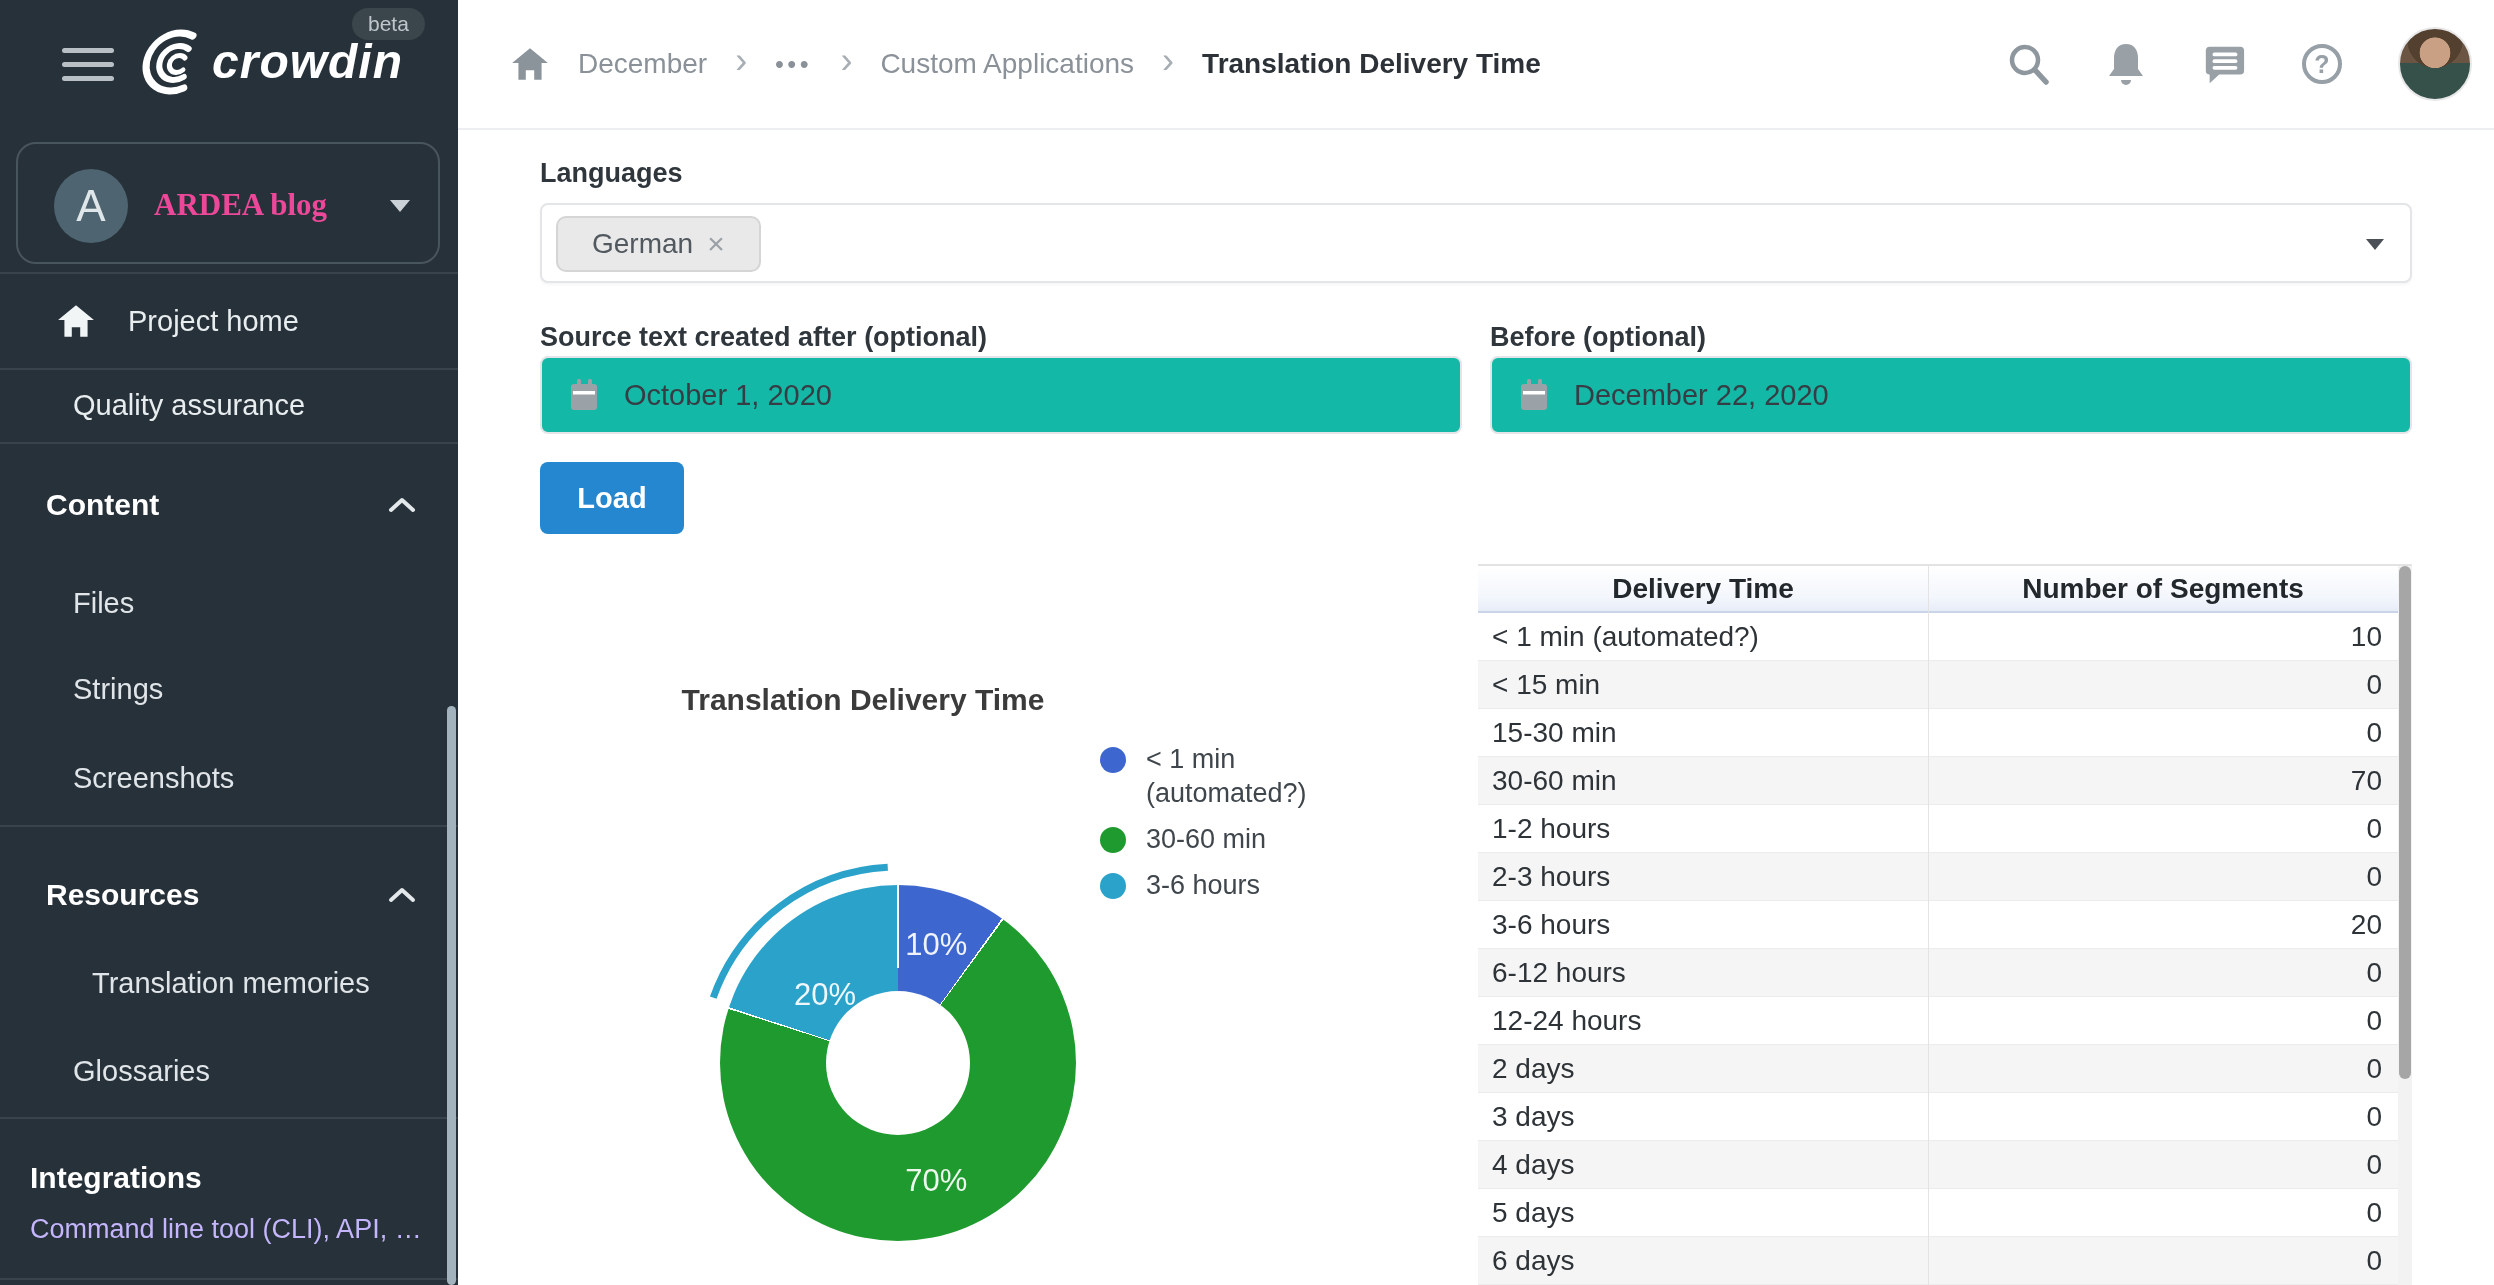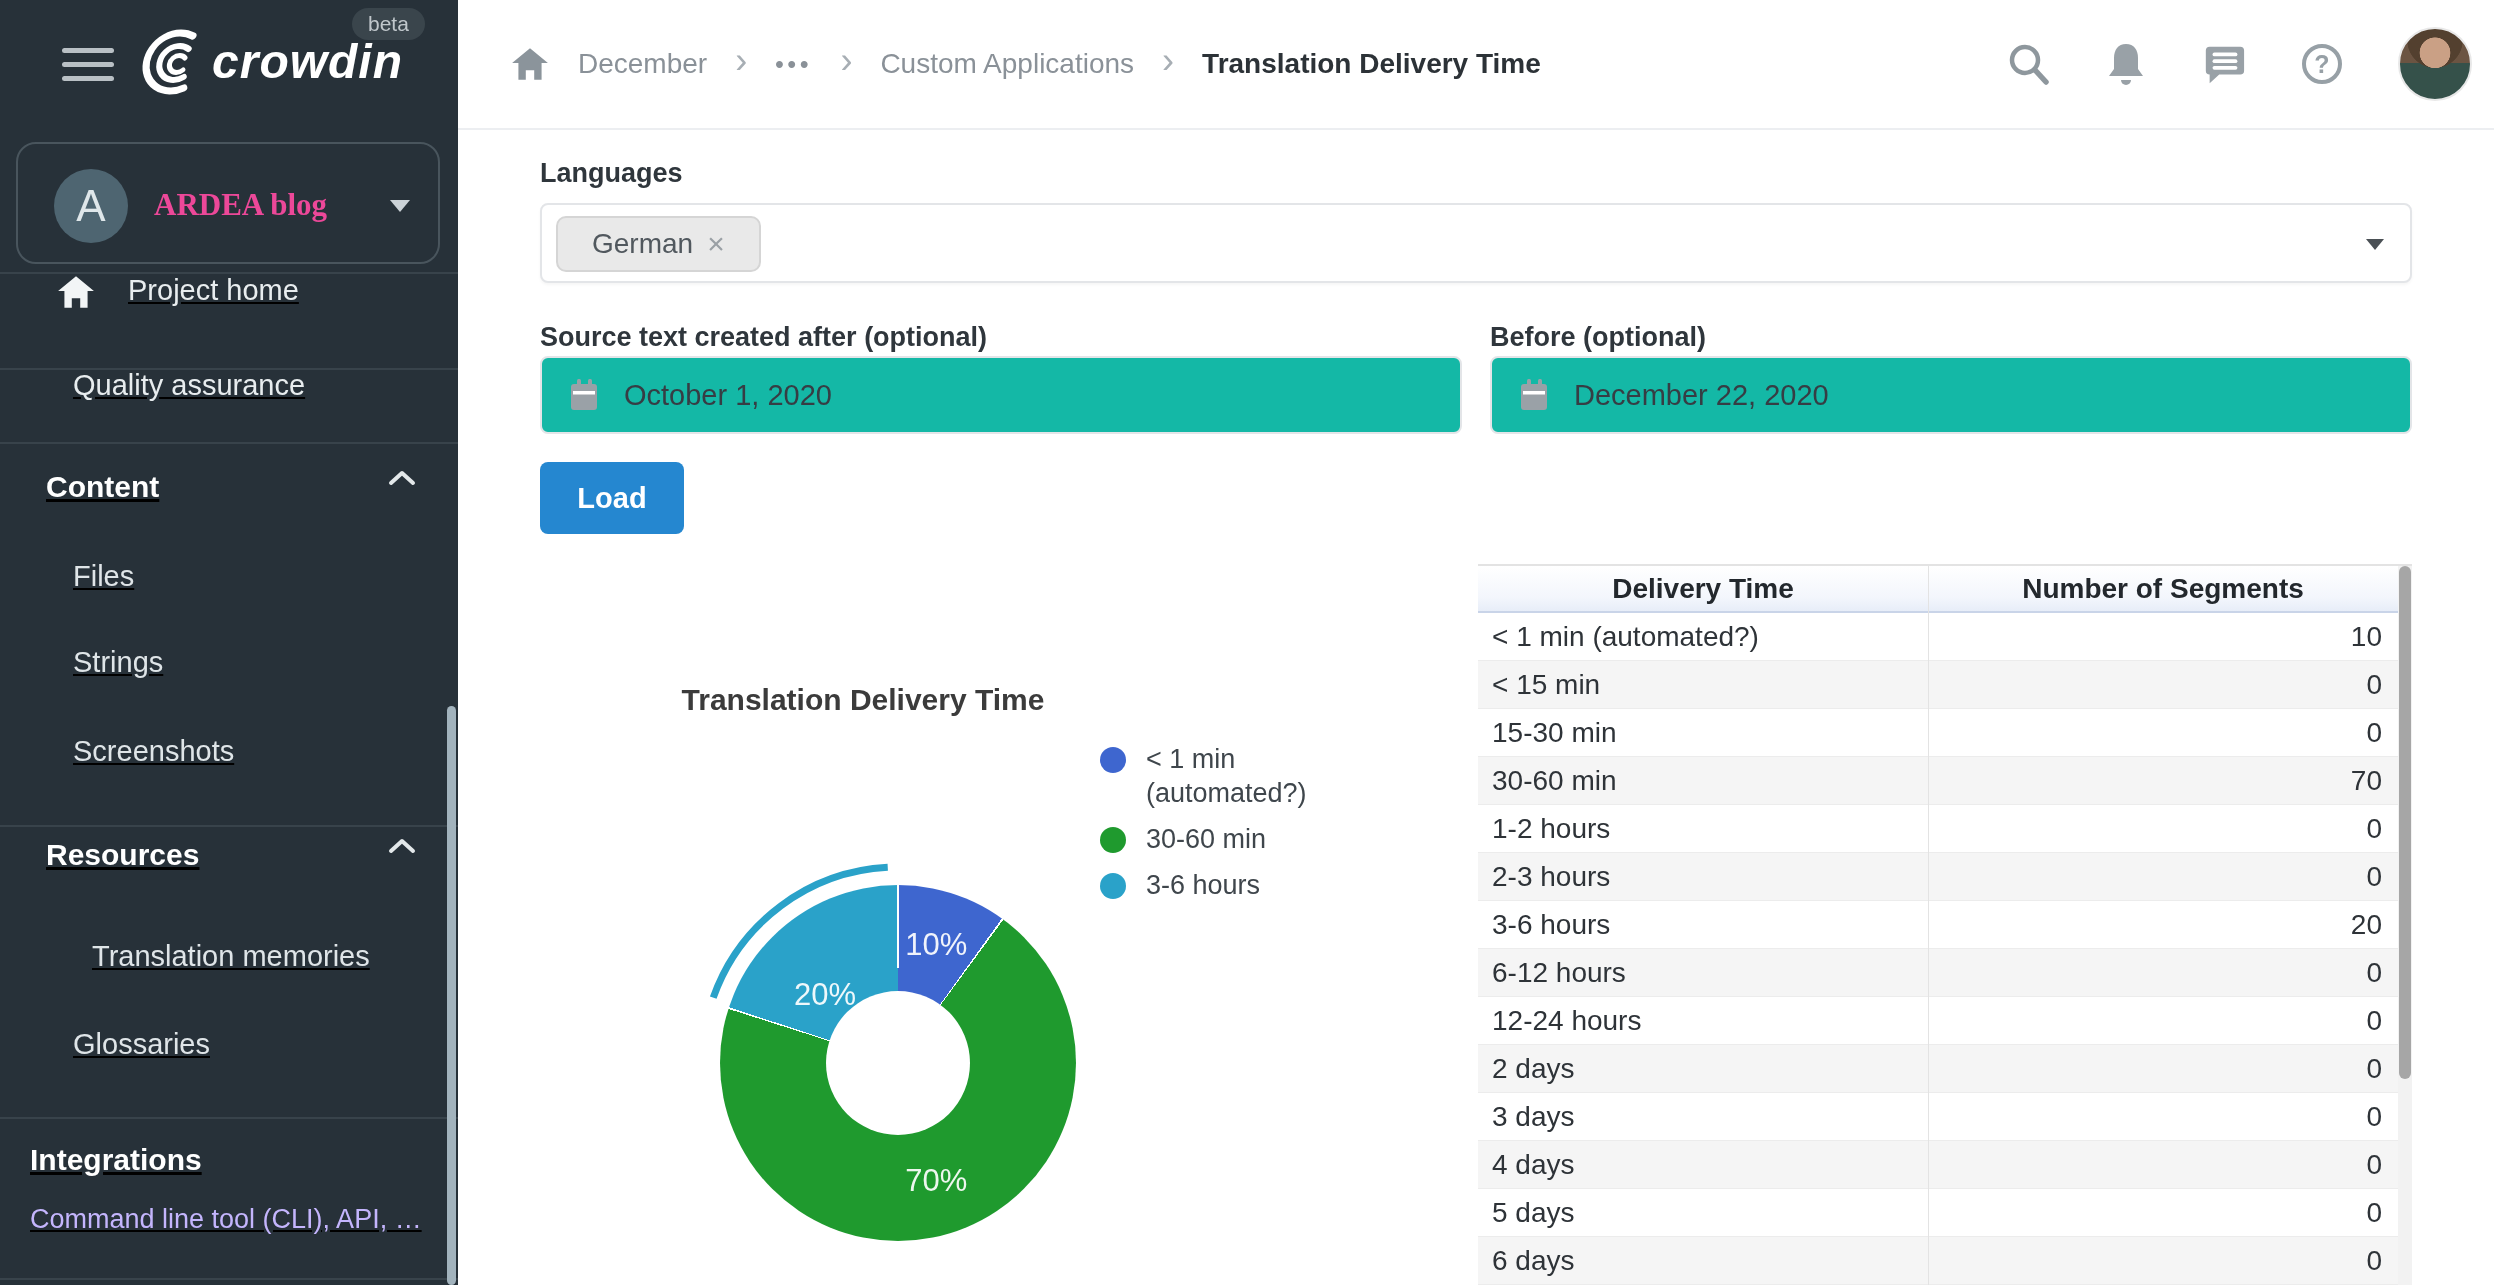--- a/index.html
+++ b/index.html
@@ -16,21 +16,21 @@
     font-size:21px; padding:4px 16px; border-radius:18px; }
   .project-selector { position:absolute; left:16px; top:142px; width:424px; height:122px;
     border:2px solid #49555d; border-radius:20px; cursor:pointer; }
   .project-avatar { position:absolute; left:36px; top:25px; width:74px; height:74px; border-radius:50%;
     background:#4e6571; color:#dfe7ea; font-size:44px; font-weight:300;
     display:flex; align-items:center; justify-content:center; }
   .project-name { position:absolute; left:136px; top:0; height:122px; display:flex; align-items:center;
     color:#ec4899; font-size:31px; font-weight:bold;font-family:Liberation Serif, serif; }
   .caret-down { position:absolute; right:28px; top:56px; width:0; height:0;
     border-left:10px solid transparent; border-right:10px solid transparent; border-top:12px solid #ccd3d8; }
-  .nav-row { position:absolute; left:0; width:456px; display:flex; align-items:flex-start; cursor:pointer;text-decoration:underline; }
+  .nav-row { position:absolute; left:0; width:456px; display:flex; align-items:center; cursor:pointer; }
   .nav-row .txt { font-size:29px; color:#e8edef; }
   .nav-header .txt { font-weight:bold; color:#fff; font-size:30px; }
   .nav-sub .txt { color:#dfe5e8; }
   .nav-muted .txt { color:#c4b5fd; font-size:27px; }
   .chev-up { position:absolute; right:40px; width:28px; height:16px; }
   .home-ic { position:absolute; left:56px; width:40px; height:36px; }
   .sb-scroll-thumb { position:absolute; left:447px; top:706px; width:9px; height:579px;
     background:#a2b3bd; border-radius:5px; }
 
   
@@ -148,21 +148,21 @@
     <span class="txt" style="margin-left:73px">Files</span>
   </div>
   <div class="nav-row nav-sub" style="top:646px; height:86px;">
     <span class="txt" style="margin-left:73px">Strings</span>
   </div>
   <div class="nav-row nav-sub" style="top:735px; height:86px;">
     <span class="txt" style="margin-left:73px">Screenshots</span>
   </div>
   <div class="sb-divider" style="top:825px"></div>
 
-  <div class="nav-row nav-header" style="top:838px; height:70px;">
+  <div class="nav-row nav-header" style="top:860px; height:70px;">
     <span class="txt" style="margin-left:46px">Resources</span>
     <svg class="chev-up" viewBox="0 0 28 16">
       <polyline points="3,13 14,3 25,13" fill="none" stroke="#e3e8ea" stroke-width="4" stroke-linecap="round" stroke-linejoin="round"></polyline>
     </svg>
   </div>
   <div class="nav-row nav-sub" style="top:940px; height:86px;">
     <span class="txt" style="margin-left:92px">Translation memories</span>
   </div>
   <div class="nav-row nav-sub" style="top:1028px; height:86px;">
     <span class="txt" style="margin-left:73px">Glossaries</span>

